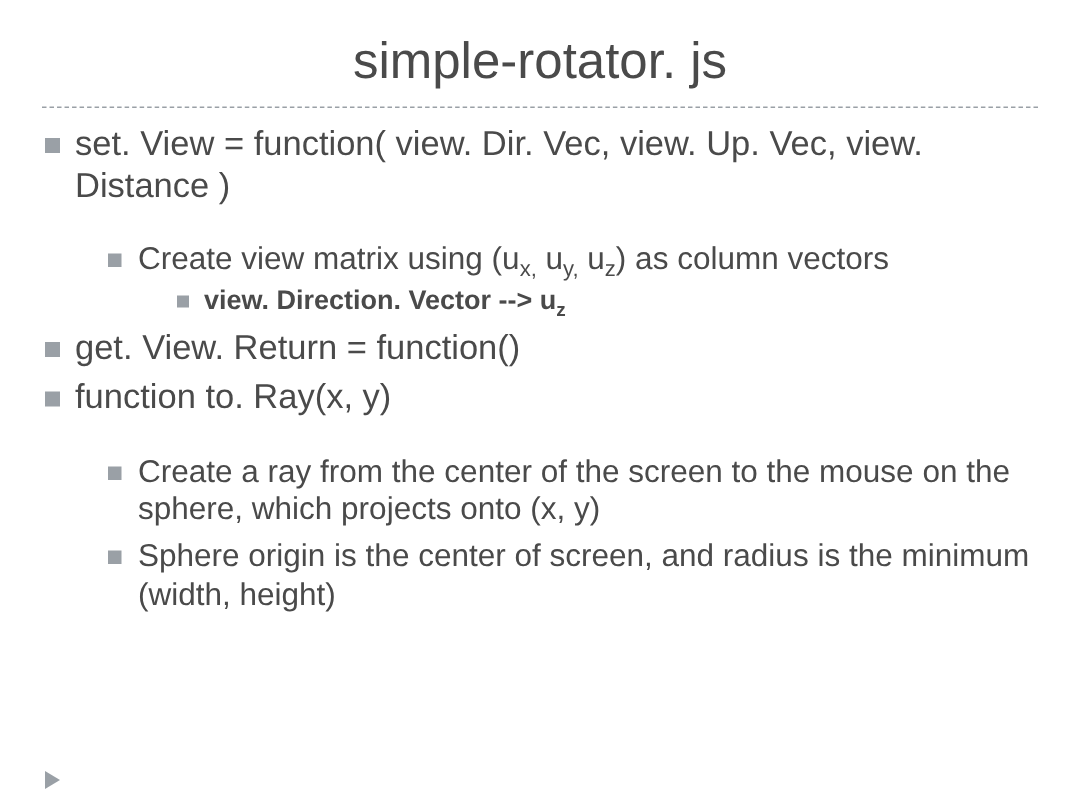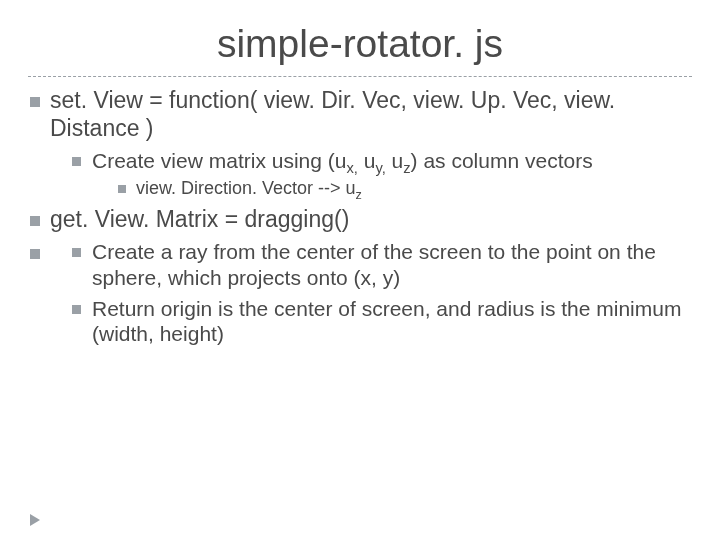--- a/index.html
+++ b/index.html
@@ -14,21 +14,21 @@
   }
   .slide {
     position: relative;
     width: 720px;
     height: 540px;
     box-sizing: border-box;
     padding: 14px 28px 18px 28px;
   }
   .title {
     text-align: center;
-    font-size: 39px;
+    font-size: 34px;
     color: #4a4a4a;
     margin: 8px 0 2px 0;
     font-weight: 400;
   }
   .rule {
     border: none;
     border-top: 1px dashed #9aa0a6;
     margin: 10px 0 10px 0;
   }
   ul {
@@ -80,22 +80,22 @@
   }
   .lvl3 > li::before {
     content: "";
     position: absolute;
     left: 2px;
     top: 0.42em;
     width: 8px;
     height: 8px;
     background: #9aa0a6;
   }
-  .lvl2 { margin-left: 20px; margin-top: 6px; }
-  .lvl3 { margin-left: 24px; margin-top: 4px; }
+  .lvl2 { margin-left: 20px; margin-top: 23px; }
+  .lvl3 { margin-left: 24px; margin-top: 4px; font-weight: bold; }
   sub { font-size: 0.7em; vertical-align: sub; line-height: 0; }
   .footer-arrow {
     position: absolute;
     left: 30px;
     bottom: 14px;
     width: 0;
     height: 0;
     border-top: 6px solid transparent;
     border-bottom: 6px solid transparent;
     border-left: 10px solid #9aa0a6;
@@ -106,20 +106,20 @@
 
 <div class="slide">
   <h1 class="title">simple-rotator. js</h1>
   <hr class="rule">
   <ul class="lvl1" id="root-list">
       <li><span>set. View = function( view. Dir. Vec, view. Up. Vec, view. Distance )</span><ul class="lvl2">
           <li><span>Create view matrix using (u<sub>x,</sub> u<sub>y,</sub> u<sub>z</sub>) as column vectors</span><ul class="lvl3">
               <li><span>view. Direction. Vector --&gt; u<sub>z</sub></span></li>
             </ul></li>
         </ul></li>
-      <li><span>get. View. Matrix = dragging()</span></li>
-      <li><ul class="lvl2">
-          <li><span>Create a ray from the center of the screen to the point on the sphere, which projects onto (x, y)</span></li>
-          <li><span>Return origin is the center of screen, and radius is the minimum (width, height)</span></li>
+      <li><span>get. View. Return = function()</span></li>
+      <li><span>function to. Ray(x, y)</span><ul class="lvl2">
+          <li><span>Create a ray from the center of the screen to the mouse on the sphere, which projects onto (x, y)</span></li>
+          <li><span>Sphere origin is the center of screen, and radius is the minimum (width, height)</span></li>
         </ul></li>
     </ul>
   <div class="footer-arrow"></div>
 </div>
 
 </body></html>

